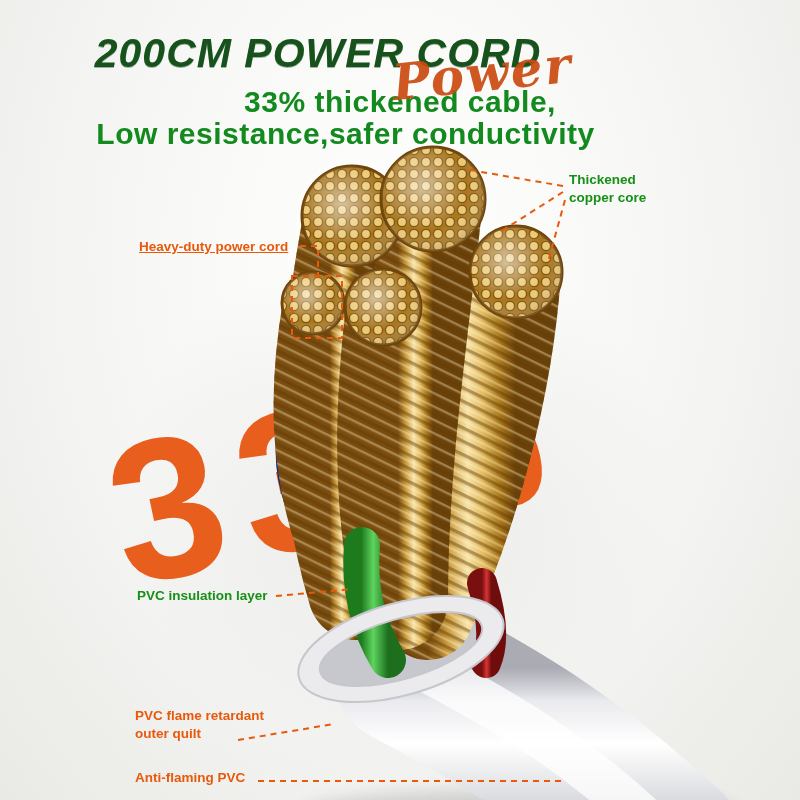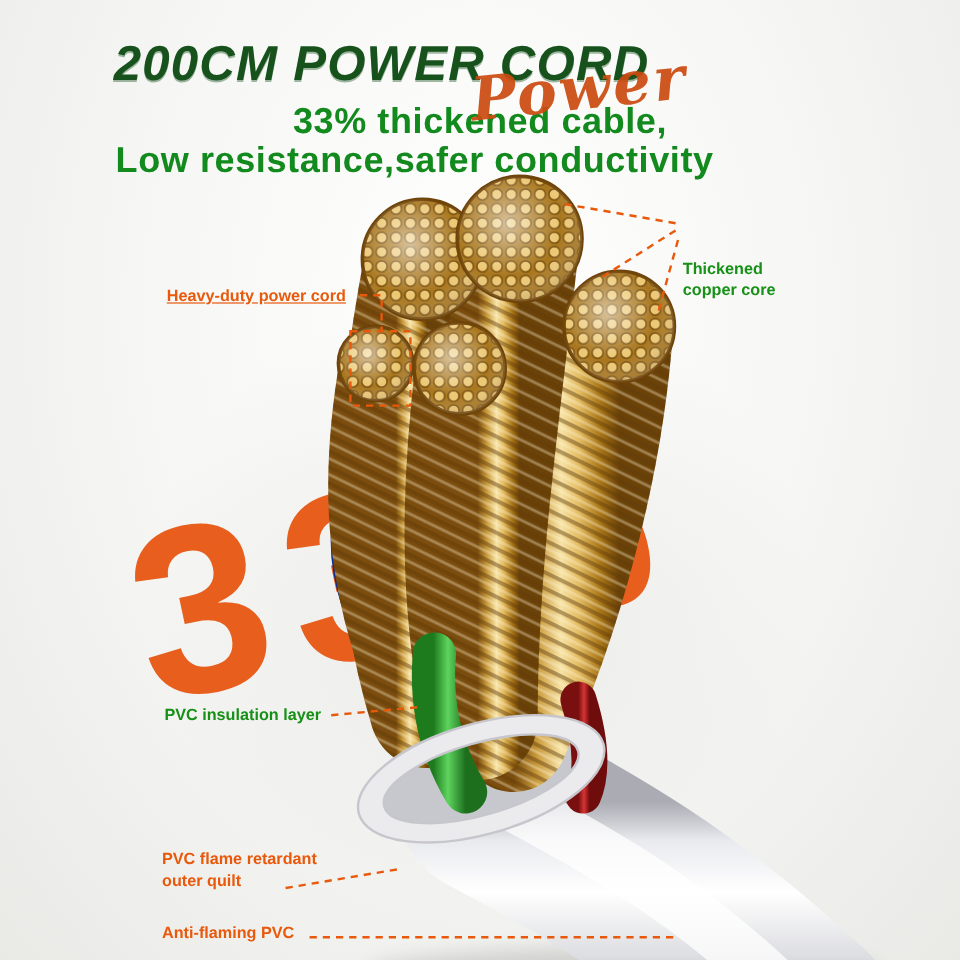--- a/index.html
+++ b/index.html
@@ -35,21 +35,21 @@
     position:absolute;left:0;top:85px;width:800px;text-align:center;
     font-size:30px;font-weight:bold;color:#128a1e;letter-spacing:0.5px;
   }
   .sub2{
     position:absolute;left:0;top:117px;width:691px;text-align:center;
     font-size:30px;font-weight:bold;color:#128a1e;letter-spacing:0.5px;
   }
   .callout{position:absolute;z-index:3;font-weight:bold;font-size:13.5px;line-height:18px;white-space:nowrap;}
   .green{color:#169016;}
   .orange{color:#e8590c;}
-  .lbl-copper{left:569px;top:171px;margin-top:44px;}
+  .lbl-copper{left:569px;top:171px;}
   .lbl-heavy{left:139px;top:238px;text-decoration:underline;}
   .lbl-insul{left:137px;top:587px;}
   .lbl-quilt{left:135px;top:707px;}
   .lbl-anti{left:135px;top:769px;}
 </style>
 </head>
 <body>
 
 <div id="stage">
 

